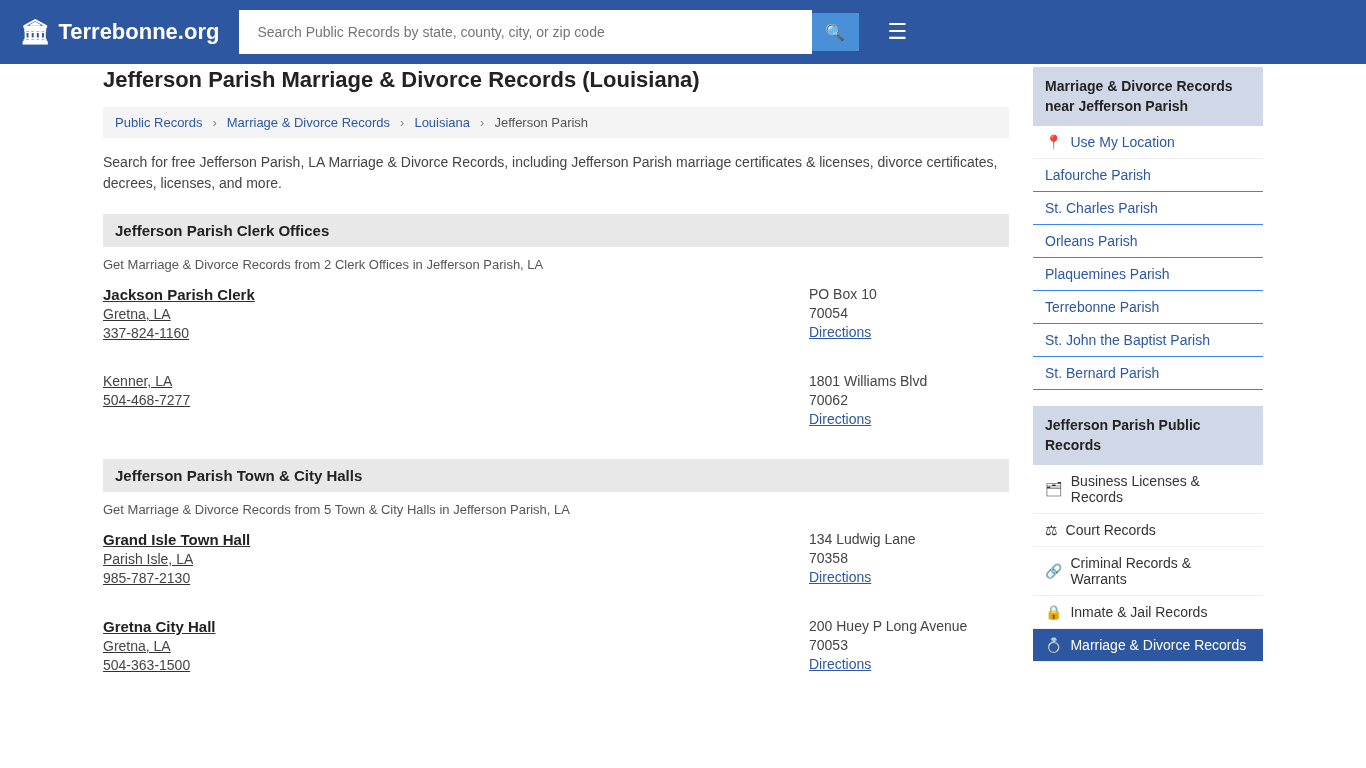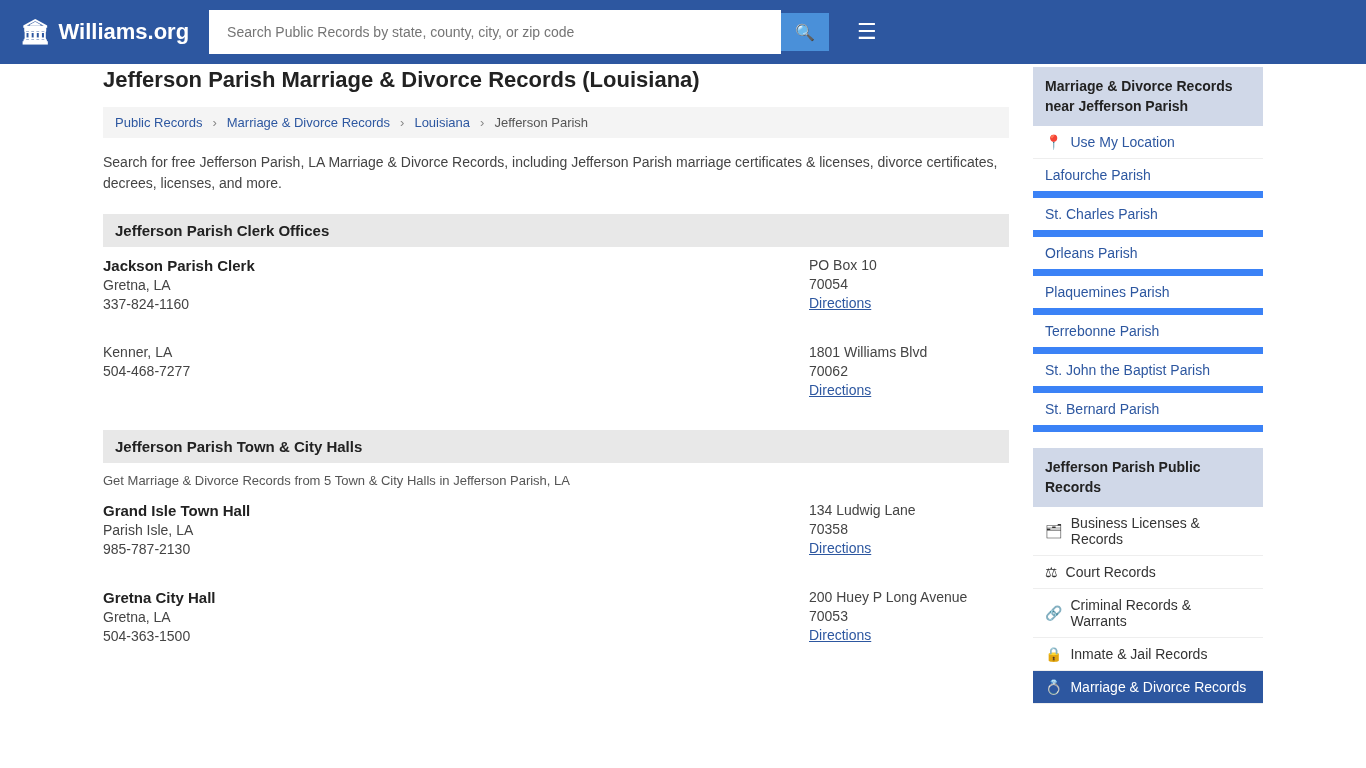--- a/index.html
+++ b/index.html
@@ -125,21 +125,21 @@
       margin-bottom: 14px;
     }
 
     
     .office-entry {
       display: flex;
       justify-content: space-between;
       margin-bottom: 18px;
       padding-bottom: 14px;
     }
-    .office-left { flex: 1; }
+    .office-left { flex: 1; text-decoration: underline; }
     .office-right { text-align: left; min-width: 200px; }
     .office-name {
       font-weight: bold;
       font-size: 15px;
       color: #222;
       margin-bottom: 3px;
     }
     .office-city {
       font-size: 14px;
       color: #444;
@@ -183,21 +183,21 @@
       align-items: center;
       gap: 8px;
       padding: 8px 12px;
       border-bottom: 1px solid #eee;
       cursor: pointer;
       font-size: 14px;
       color: #2d57a0;
     }
     .sidebar-parish-item {
       padding: 8px 12px;
-      border-bottom: 7px solid #3b82f6;
+      border-bottom: 1px solid #3b82f6;
       font-size: 14px;
       color: #2d57a0;
       cursor: pointer;
     }
 
     
     .sidebar-records-item {
       display: flex;
       align-items: center;
       gap: 8px;
@@ -211,21 +211,21 @@
       background: #2d57a0;
       color: #fff;
     }
   </style>
 </head>
 <body>
 
 <header class="header">
   <div class="logo-area">
     <span class="logo-icon">🏛</span>
-    <span>Williams.org</span>
+    <span>Terrebonne.org</span>
   </div>
   <div class="search-bar">
     <input type="text" placeholder="Search Public Records by state, county, city, or zip code" style="">
     <button class="search-btn">
       <span>🔍</span>
     </button>
   </div>
   <button class="hamburger-btn">
     <span>☰</span>
   </button>
@@ -243,20 +243,21 @@
       <a href="#">Marriage &amp; Divorce Records</a>
       <span class="sep">›</span>
       <a href="#">Louisiana</a>
       <span class="sep">›</span>
       <span>Jefferson Parish</span>
     </nav>
 
     <p class="description">Search for free Jefferson Parish, LA Marriage &amp; Divorce Records, including Jefferson Parish marriage certificates &amp; licenses, divorce certificates, decrees, licenses, and more.</p>
 
     <div class="section-header">Jefferson Parish Clerk Offices</div>
+    <p class="section-desc">Get Marriage &amp; Divorce Records from 2 Clerk Offices in Jefferson Parish, LA</p>
 
     <div class="office-entry">
       <div class="office-left">
         <div class="office-name">Jackson Parish Clerk</div>
         <div class="office-city">Gretna, LA</div>
         <div class="office-phone">337-824-1160</div>
       </div>
       <div class="office-right">
         <div class="office-address">PO Box 10</div>
         <div class="office-zip">70054</div>

